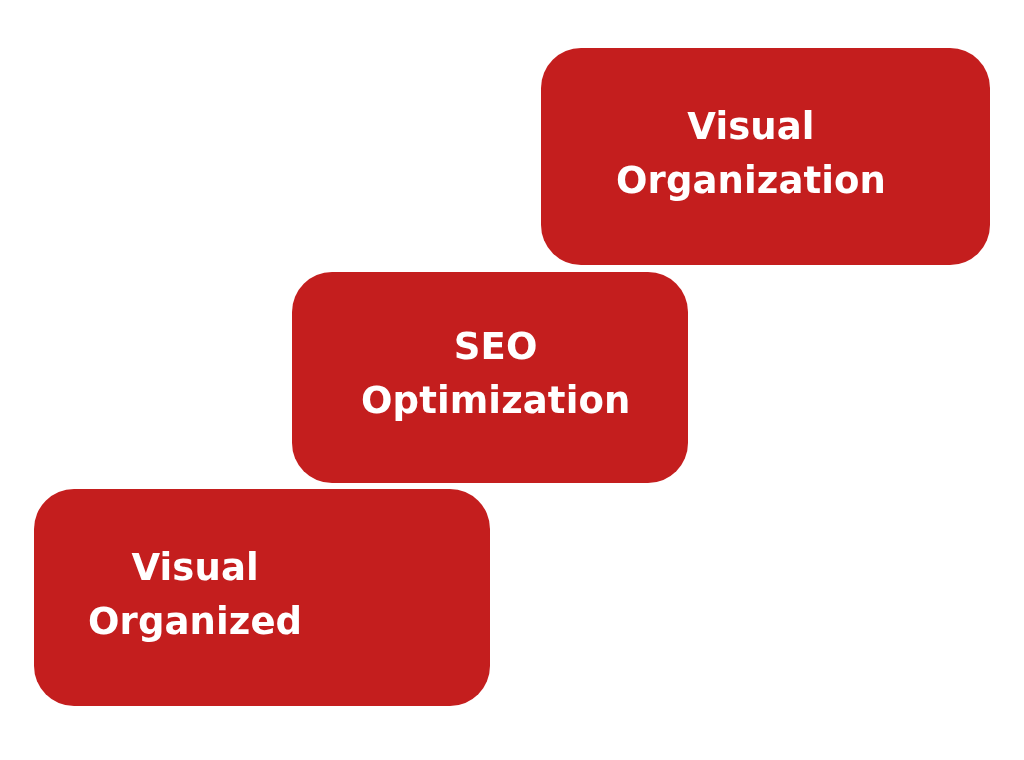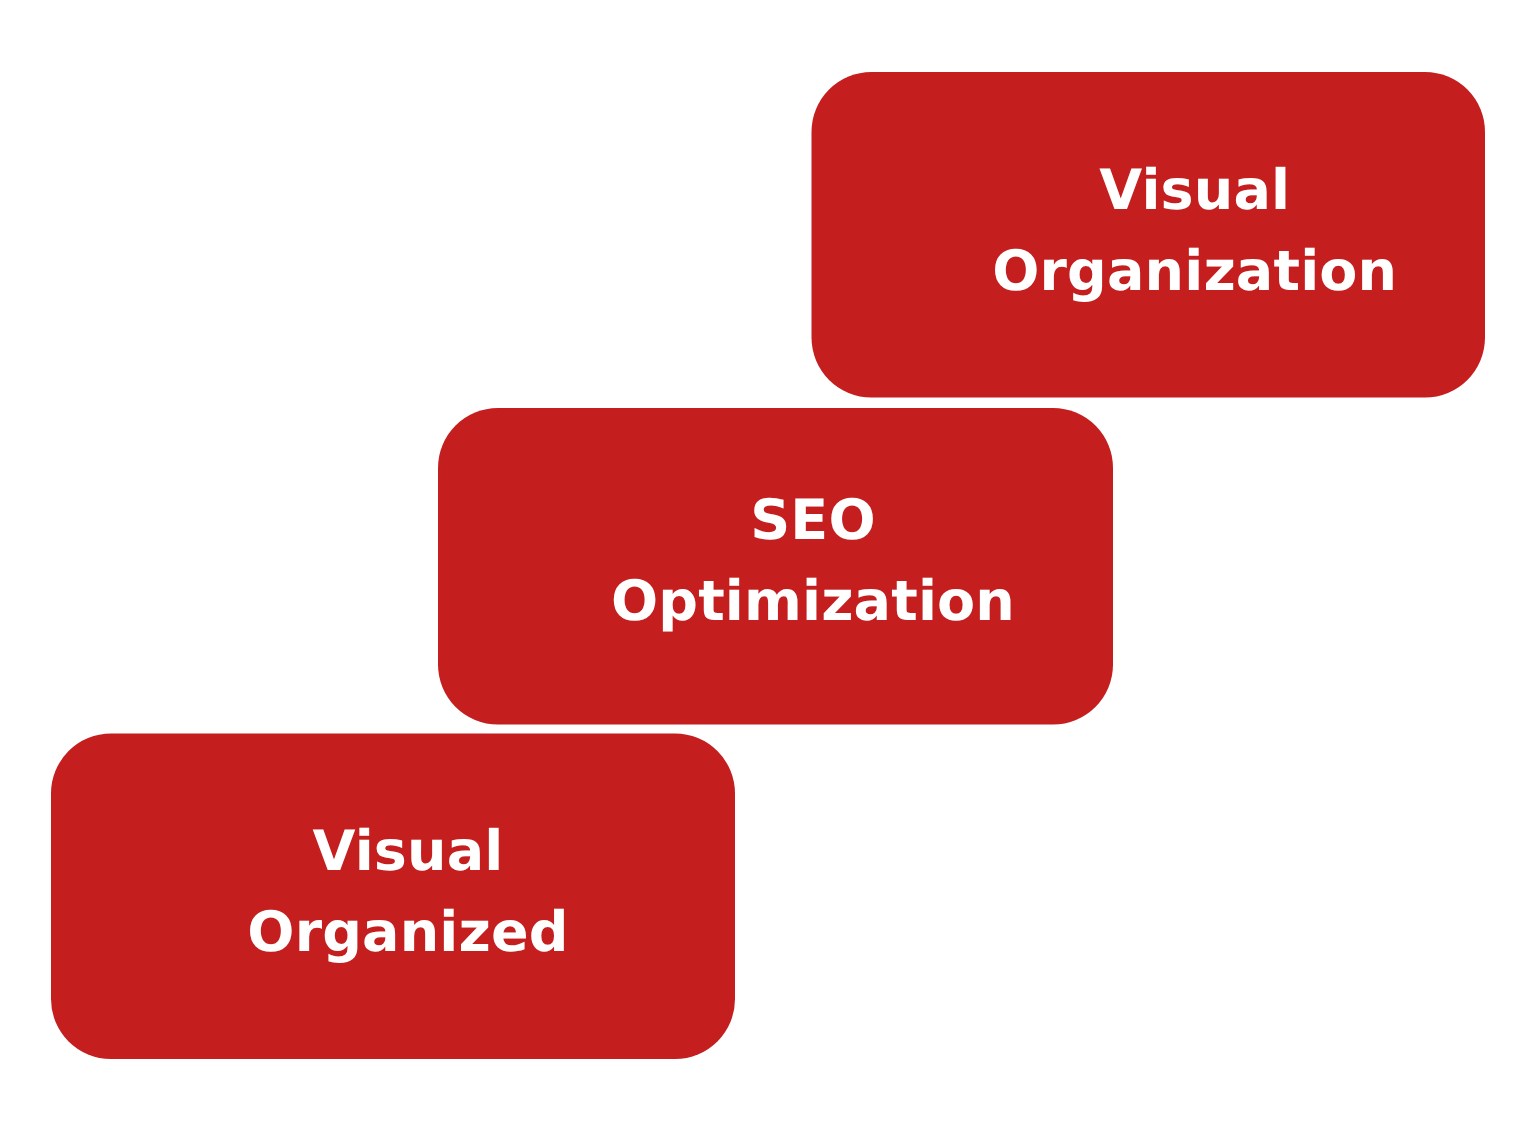--- a/index.html
+++ b/index.html
@@ -23,40 +23,40 @@
     background: #ffffff;
   }
 
   .step-card {
     position: absolute;
     background: #c41e1e;
     border-radius: 40px;
     box-sizing: border-box;
     display: flex;
     align-items: flex-start;
-    justify-content: center;
+    justify-content: flex-start;
     overflow: hidden;
     padding-left: 44px;
   }
 
   
   .step-card.card-top {
     left: 541px;
     top: 48px;
     width: 449px;
     height: 217px;
     z-index: 3;
     padding-top: 52px;
   }
 
   
   .step-card.card-middle {
     left: 292px;
     top: 272px;
-    width: 450px;
+    width: 396px;
     height: 211px;
     z-index: 2;
     padding-top: 48px;
   }
 
   
   .step-card.card-bottom {
     left: 34px;
     top: 489px;
     width: 456px;

